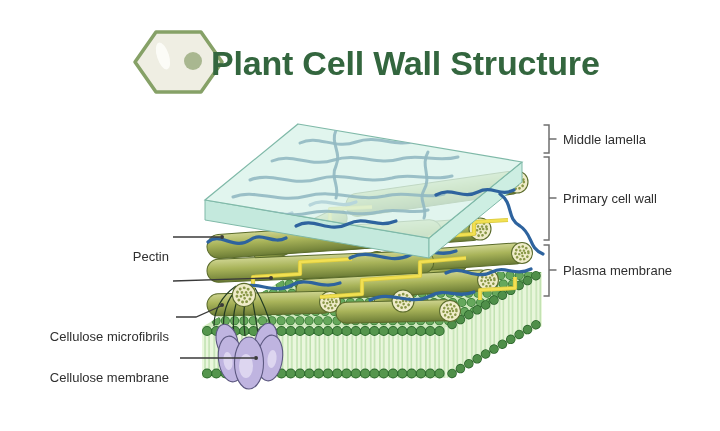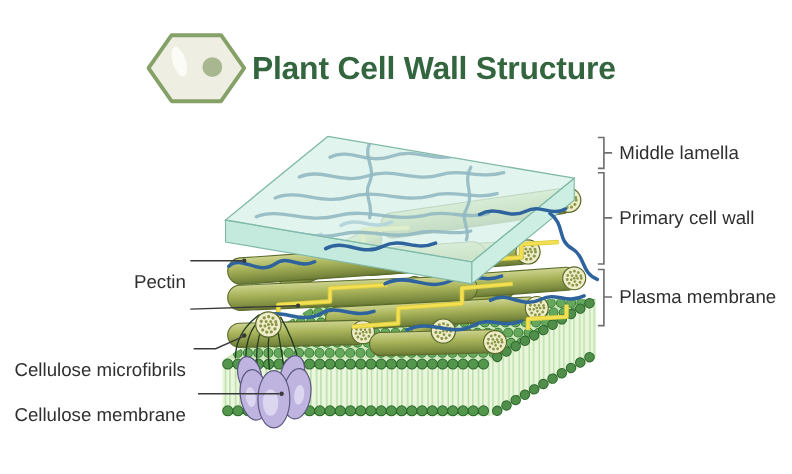--- a/index.html
+++ b/index.html
@@ -3,24 +3,24 @@
 <meta charset="utf-8">
 <style>
   html,body{margin:0;padding:0;background:#fff;}
   #stage{
     position:relative;width:720px;height:431px;overflow:hidden;
     background:var(--background,#fff);
     font-family:"Liberation Sans", sans-serif;
   }
   #figure-svg{position:absolute;left:0;top:0;}
   .txt{position:absolute;white-space:nowrap;transform:translateY(-50%);
-       color:var(--label-text,#2f2f2f);font-size:17px;line-height:1;}
+       color:var(--label-text,#2f2f2f);font-size:13px;line-height:1;}
   .title{
-    position:absolute;left:229px;top:63px;transform:translateY(-50%);
-    font-size:29px;font-weight:bold;letter-spacing:-0.2px;
+    position:absolute;left:211px;top:63px;transform:translateY(-50%);
+    font-size:34px;font-weight:bold;letter-spacing:-0.2px;
     color:var(--title-green,#33663e);white-space:nowrap;
   }
   .lbl-left{text-align:right;right:551px;margin-top:19px;}
   .lbl-right{left:563px;}
   
   .pointer{stroke:var(--pointer,#3a3a3a);stroke-width:1.3;fill:none;}
   .pointer-dot{fill:var(--pointer,#3a3a3a);}
   .bracket{stroke:var(--bracket,#6f6f6f);stroke-width:1.5;fill:none;}
   .pectin{stroke:var(--pectin-blue,#2e639e);stroke-width:3.2;fill:none;stroke-linecap:round;}
   .pectin-muted{stroke:var(--pectin-muted,#92b9c2);stroke-width:3;fill:none;stroke-linecap:round;opacity:.9;}

